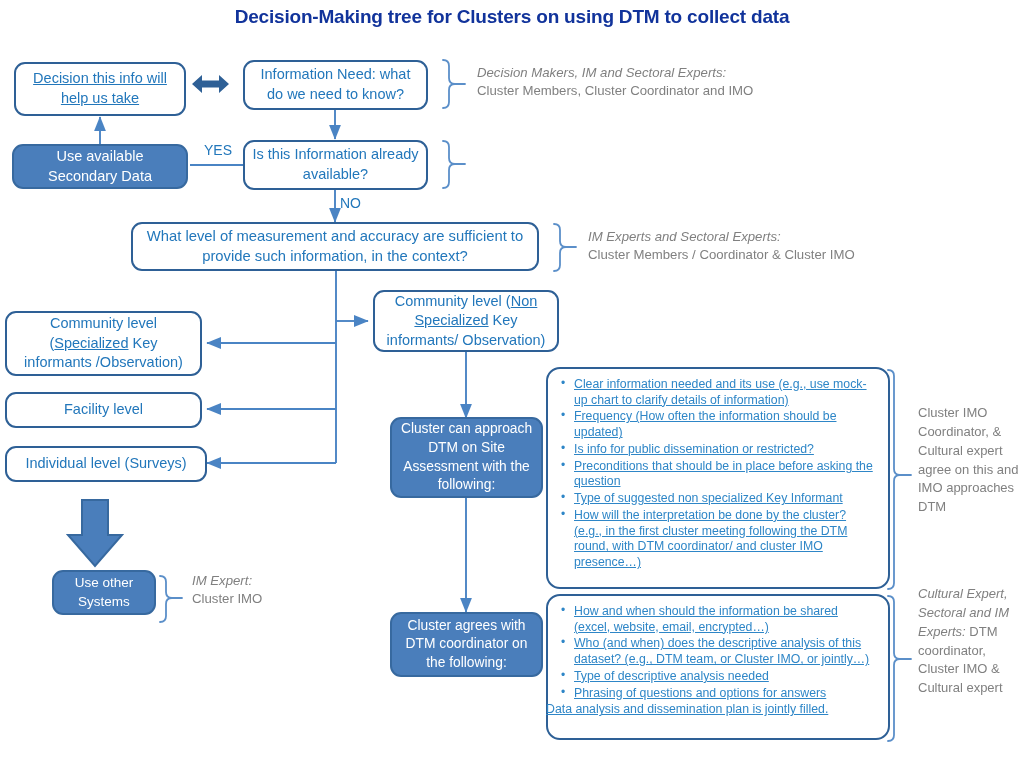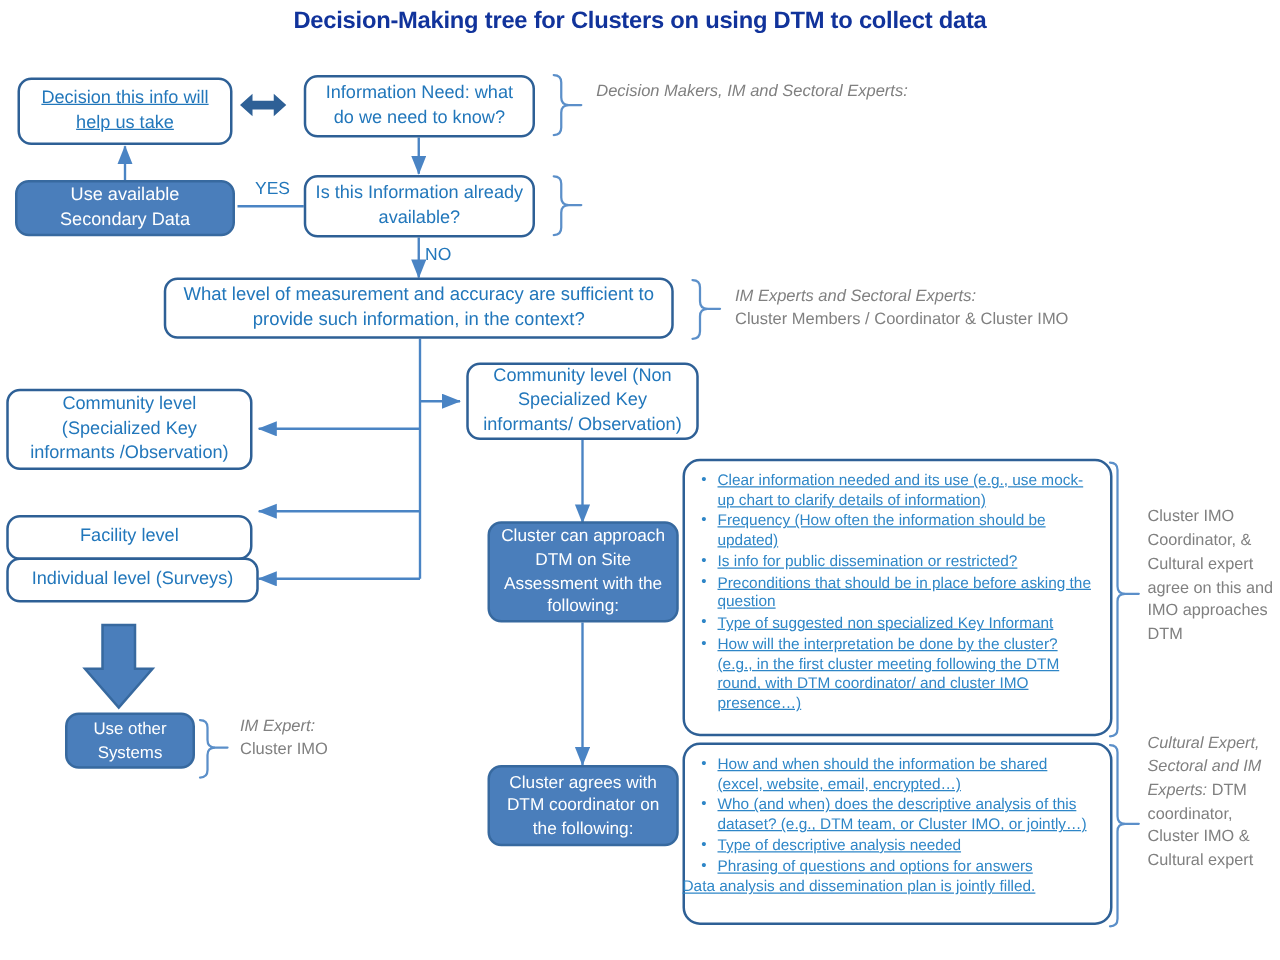--- a/index.html
+++ b/index.html
@@ -47,21 +47,21 @@
     align-items: center;
     justify-content: center;
     text-align: center;
     padding: 2px 6px;
   }
   .node.filled {
     background: #4a7ebb;
     color: #ffffff;
     border-color: #37699f;
   }
-  .node .u { }
+  .node .u { text-decoration: underline; }
 
   
   .panel {
     position: absolute;
     box-sizing: border-box;
     border: 2.5px solid #2e6096;
     border-radius: 14px;
     background: #ffffff;
     color: #2e86c7;
     font-size: 12.3px;
@@ -202,21 +202,21 @@
   </div>
 
   <div class="node" style="left:373px; top:290px; width:186px; height:62px;">
     <div>
       <span>Community  level (</span><span class="u">Non</span><br>
       <span class="u">Specialized</span><span> Key</span><br>
       <span>informants/ Observation)</span>
     </div>
   </div>
 
-  <div class="node" style="left:5px; top:412px; width:197px; height:36px;">Facility level</div>
+  <div class="node" style="left:5px; top:392px; width:197px; height:36px;">Facility level</div>
 
   <div class="node" style="left:5px; top:446px; width:202px; height:36px;">Individual level (Surveys)</div>
 
   <div class="node filled" style="left:52px; top:570px; width:104px; height:45px; font-size:13.5px;">Use other Systems</div>
 
   <div class="node filled" style="left:390px; top:417px; width:153px; height:81px; font-size:13.8px;">Cluster can approach DTM on Site Assessment with the following:</div>
 
   <div class="node filled" style="left:390px; top:612px; width:153px; height:65px; font-size:13.8px;">Cluster agrees with DTM coordinator on the following:</div>
 
   <div class="edge-label" style="left:204px; top:142px;">YES</div>
@@ -240,20 +240,21 @@
       <li>How and when should the information be shared (excel, website, email, encrypted…)</li>
       <li>Who (and when) does the descriptive analysis of this dataset? (e.g., DTM team, or Cluster IMO, or jointly…)</li>
       <li>Type of descriptive analysis needed</li>
       <li>Phrasing of questions and options for answers</li>
     </ul>
     <span class="footnote">Data analysis and dissemination plan is jointly filled.</span>
   </div>
 
   <div class="ann" style="left:477px; top:64px; width:400px;">
     <span class="em">Decision Makers, IM and Sectoral Experts:</span><br>
+    <span>Cluster Members, Cluster Coordinator and IMO</span>
   </div>
 
 
   <div class="ann" style="left:588px; top:228px; width:420px;">
     <span class="em">IM Experts and Sectoral Experts:</span><br>
     <span>Cluster Members / Coordinator &amp; Cluster IMO</span>
   </div>
 
   <div class="ann" style="left:192px; top:572px; width:200px;">
     <span class="em">IM Expert:</span><br>

